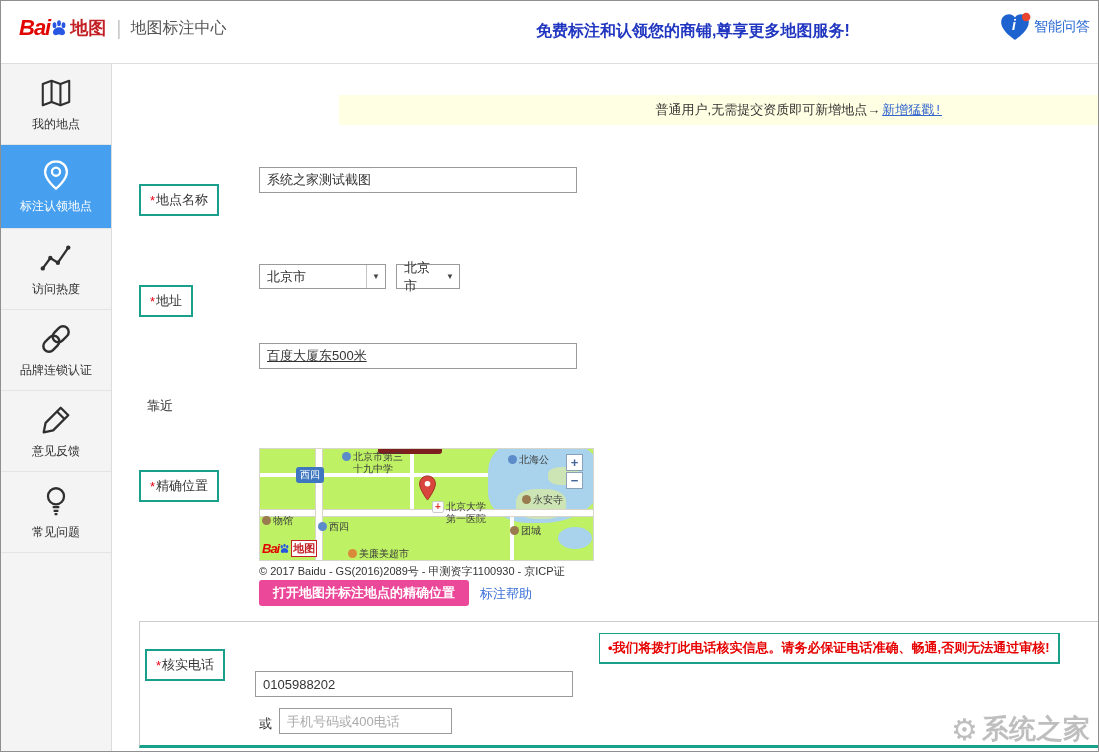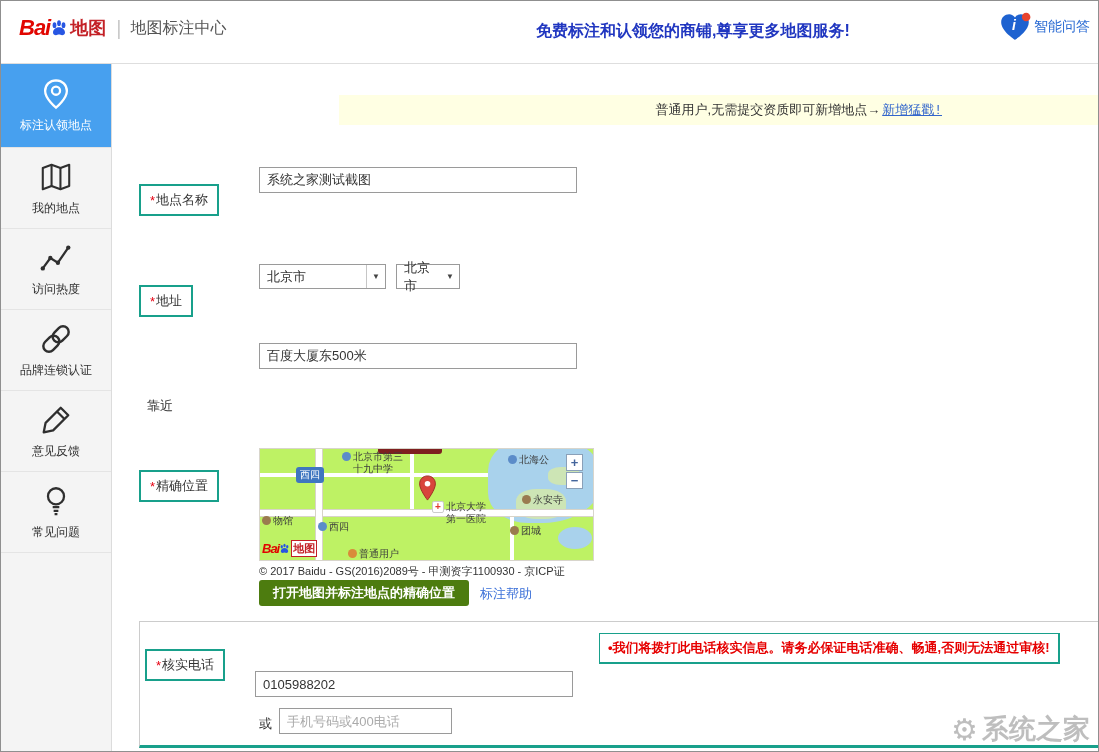--- a/index.html
+++ b/index.html
@@ -36,21 +36,21 @@
   .tin::placeholder { color:#aaa; }
 
   .req-label { position:absolute; border:2px solid #18a08b; background:#fff; padding:5px 9px; font-size:13px; color:#333; display:flex; align-items:center; white-space:nowrap; }
   .req-label .star { color:#e60012; margin-right:1px; font-size:13px; }
   .plain-label { position:absolute; font-size:13px; color:#333; }
 
   .sel { position:absolute; height:25px; border:1px solid #9a9a9a; background:#fff; display:flex; align-items:center; font-size:13px; color:#333; padding-left:7px; cursor:pointer; }
   .sel .arrow { margin-left:auto; font-size:8px; color:#444; padding:0 5px; }
   .sel.first .arrow { border-left:1px solid #c6c6c6; align-self:stretch; display:flex; align-items:center; }
 
-  .map-btn { position:absolute; left:147px; top:516px; width:210px; height:26px; background:#4d7c0f; color:#fff; border:none; border-radius:3px; font-size:13px; font-weight:bold; cursor:pointer; font-family:inherit; }
+  .map-btn { position:absolute; left:147px; top:516px; width:210px; height:26px; background:#ec4899; color:#fff; border:none; border-radius:3px; font-size:13px; font-weight:bold; cursor:pointer; font-family:inherit; }
   .help-link { position:absolute; left:368px; top:521px; color:#3a6fd8; font-size:13px; cursor:pointer; text-decoration:none; }
 
   .attribution { position:absolute; left:147px; top:500px; width:340px; font-size:11px; color:#333; white-space:nowrap; overflow:hidden; }
 
   .phone-section { position:absolute; left:27px; top:557px; width:960px; height:127px; border:1px solid #ccc; border-bottom:3px solid #18a08b; background:#fff; }
   .warning { position:absolute; left:487px; top:569px; color:#e60000; font-weight:bold; font-size:13px; padding:5px 8px; border:1px solid #18a08b; border-right-width:2px; border-bottom-width:2px; background:#fff; white-space:nowrap; }
 
   
   .map { position:absolute; left:147px; top:384px; width:335px; height:113px; background:#bef264; overflow:hidden; border:1px solid #d8d5cc; cursor:pointer; }
   .map * { position:absolute; }
@@ -111,35 +111,35 @@
             <path d="M16 27C16 27 3 19 3 10.5 3 6 6.5 3 10.5 3c2.3 0 4.4 1.2 5.5 3 1.1-1.8 3.2-3 5.5-3C25.5 3 29 6 29 10.5 29 19 16 27 16 27z" fill="#1e62d0"></path>
             <circle cx="26.5" cy="5.5" r="4" fill="#e8442e"></circle>
           </svg>
         <span class="qa-i">i</span>
       </span>
       <span class="qa-label">智能问答</span>
     </div>
   </header>
 
   <nav class="sidebar">
-    <div class="side-item active">
-      <svg viewBox="0 0 36 36" width="34" height="34">
-          <path d="M18 3.5c-6.6 0-11.5 4.9-11.5 11.3C6.5 23 18 32.5 18 32.5s11.5-9.5 11.5-17.7C29.5 8.4 24.6 3.5 18 3.5z" fill="none" stroke="currentColor" stroke-width="2.4"></path>
-          <circle cx="18" cy="14.5" r="4.3" fill="none" stroke="currentColor" stroke-width="2.4"></circle>
-        </svg>
-      <span class="side-label">标注认领地点</span>
-    </div>
     <div class="side-item">
       <svg viewBox="0 0 36 36" width="34" height="34">
           <g fill="none" stroke="currentColor" stroke-width="2.2" stroke-linejoin="round">
             <path d="M4 8.5 13.3 5l9.4 3.5L32 5v22.5L22.7 31l-9.4-3.5L4 31z"></path>
             <path d="M13.3 5v22.5M22.7 8.5V31"></path>
           </g>
         </svg>
       <span class="side-label">我的地点</span>
+    </div>
+    <div class="side-item active">
+      <svg viewBox="0 0 36 36" width="34" height="34">
+          <path d="M18 3.5c-6.6 0-11.5 4.9-11.5 11.3C6.5 23 18 32.5 18 32.5s11.5-9.5 11.5-17.7C29.5 8.4 24.6 3.5 18 3.5z" fill="none" stroke="currentColor" stroke-width="2.4"></path>
+          <circle cx="18" cy="14.5" r="4.3" fill="none" stroke="currentColor" stroke-width="2.4"></circle>
+        </svg>
+      <span class="side-label">标注认领地点</span>
     </div>
     <div class="side-item">
       <svg viewBox="0 0 36 36" width="34" height="34">
           <polyline points="4,29 12,18 20,23 31,7" fill="none" stroke="currentColor" stroke-width="2.4"></polyline>
           <circle cx="4" cy="29" r="2.3" fill="currentColor"></circle>
           <circle cx="12" cy="18" r="2.3" fill="currentColor"></circle>
           <circle cx="20" cy="23" r="2.3" fill="currentColor"></circle>
           <circle cx="31" cy="7" r="2.3" fill="currentColor"></circle>
         </svg>
       <span class="side-label">访问热度</span>
@@ -192,21 +192,21 @@
     </div>
     <div class="sel" style="left:284px; top:200px; width:64px;">
       <span>北京市</span>
       <span class="arrow">▼</span>
     </div>
     <div class="req-label" style="left:27px; top:221px;">
       <span class="star">*</span>
       <span>地址</span>
     </div>
 
-    <input class="tin" style="left: 147px; top: 279px;" value="百度大厦东500米">
+    <input class="tin" style="left: 147px; top: 279px; text-decoration: underline;" value="百度大厦东500米">
 
     <span class="plain-label" style="left:35px; top:333px;">靠近</span>
 
     <div class="req-label" style="left:27px; top:406px;">
       <span class="star">*</span>
       <span>精确位置</span>
     </div>
 
     <div class="map">
       <div class="water1"></div>
@@ -265,21 +265,21 @@
         </span>
       </div>
 
       <div class="poi" style="left:2px; top:66px;">
         <span class="dot brown"></span>
         <span style="position:static;">物馆</span>
       </div>
 
       <div class="poi" style="left:88px; top:99px;">
         <span class="dot orange"></span>
-        <span style="position:static;">普通用户</span>
+        <span style="position:static;">美廉美超市</span>
       </div>
 
       <div class="zoom in">+</div>
       <div class="zoom out">−</div>
 
       <div class="map-logo">
         <span class="m-bai">Bai</span>
         <svg viewBox="0 0 24 24" width="11" height="11" style="position:static;">
             <g fill="#2756e3">
               <ellipse cx="6" cy="8.2" rx="2.5" ry="3.8"></ellipse>

